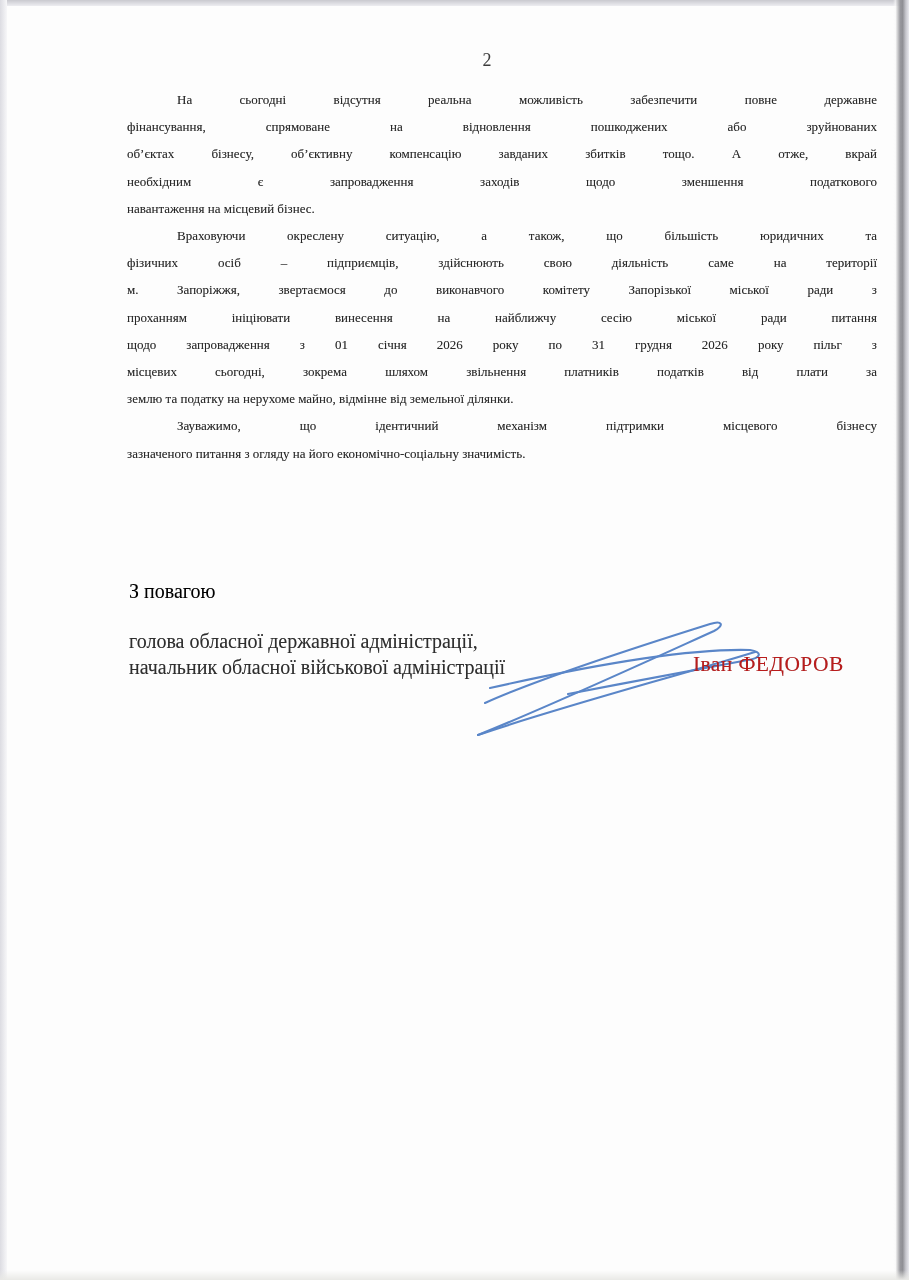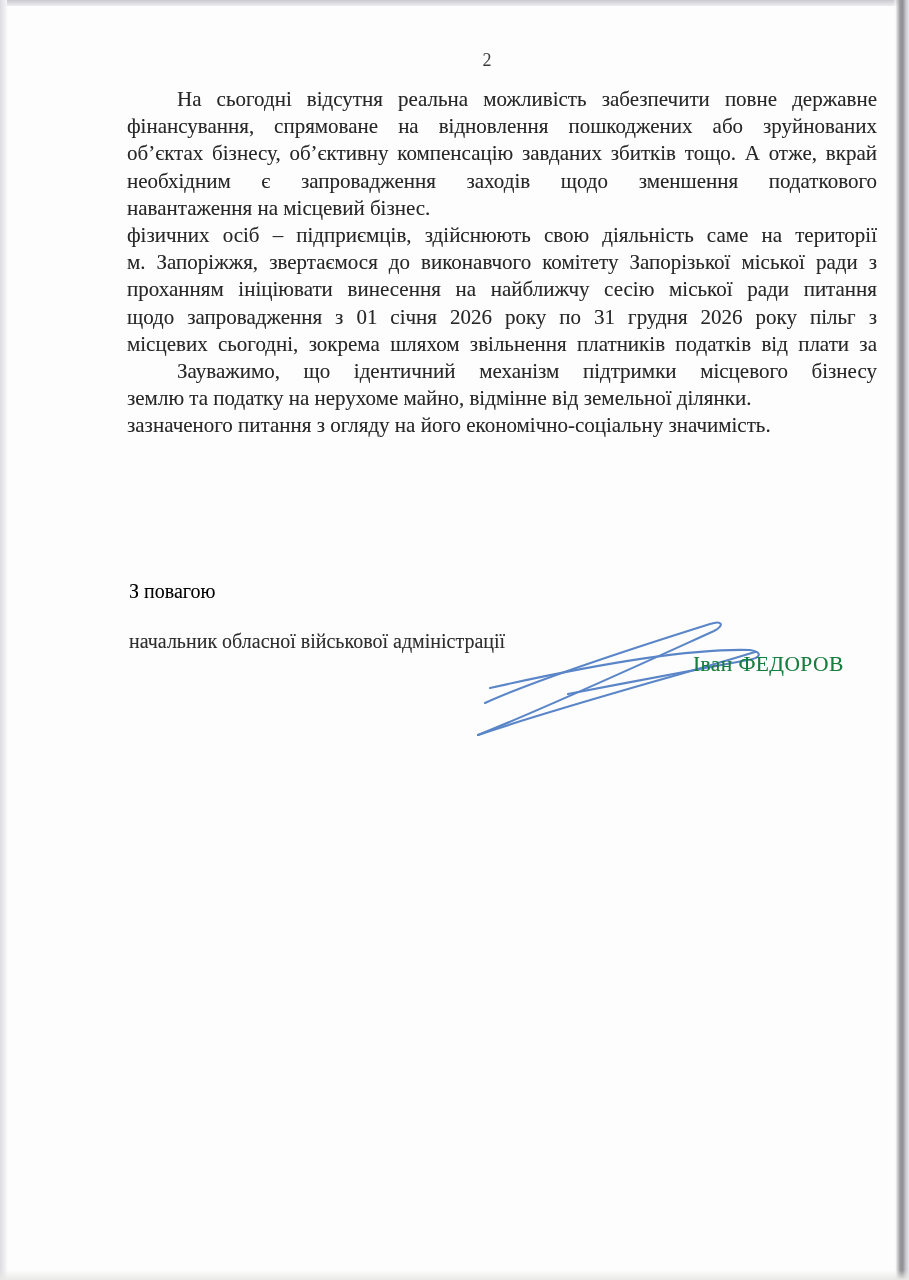--- a/index.html
+++ b/index.html
@@ -18,40 +18,40 @@
                  background:linear-gradient(90deg,rgba(255,255,255,0) 0%,rgba(250,250,250,.6) 15%,#98989d 45%,#8f8f94 60%,#c6c6cc 80%,#e9e9ee 100%); }
   .edge-bottom { position:absolute; left:0; bottom:0; width:100%; height:10px;
                  background:linear-gradient(rgba(255,255,255,0),#e9e9e6); }
 
   .pagenum {
     position:absolute; left:127px; top:50px; width:720px;
     text-align:center; font-size:18px; color:#3c3c3c;
   }
   .body-block {
     position:absolute; left:127px; top:86px; width:750px;
-    font-size:21px; line-height:27.2px; color:#272727;
+    font-size:13px; line-height:27.2px; color:#272727;
     text-shadow:0 0 .6px rgba(40,40,40,.30);
   }
   .line      { text-align:justify; text-align-last:justify; }
   .line.end  { text-align-last:left; }
   .line.ind  { text-indent:50px; }
   .body-block b { font-weight:normal; }
 
   .regards {
     position:absolute; left:129px; top:580px;
     font-size:20px; color:#000000; text-shadow:0 0 .6px rgba(40,40,40,.30);
   }
   .titles {
     position:absolute; left:129px; top:628px; width:420px;
     font-size:20px; line-height:26px; color:#2e2e2e;
     text-shadow:0 0 .6px rgba(40,40,40,.30);
   }
   .signer-name {
     position:absolute; left:693px; top:652px;
-    font-size:21.5px; letter-spacing:.4px; color:#15803d;
+    font-size:21.5px; letter-spacing:.4px; color:#b91c1c;
     text-shadow:0 0 .6px rgba(40,40,40,.30); white-space:nowrap;
   }
   .sig {
     position:absolute; left:470px; top:608px; width:300px; height:142px;
     pointer-events:none;
   }
 </style>
 </head>
 <body>
 
@@ -60,35 +60,37 @@
   <div class="pagenum">2</div>
 
   <div class="body-block">
 
     <div class="line ind">На сьогодні відсутня реальна можливість забезпечити повне державне</div>
     <div class="line">фінансування, спрямоване на відновлення пошкоджених або зруйнованих</div>
     <div class="line">об’єктах бізнесу, об’єктивну компенсацію завданих збитків тощо. А отже, вкрай</div>
     <div class="line">необхідним є запровадження заходів щодо зменшення податкового</div>
     <div class="line end">навантаження на місцевий бізнес.</div>
 
+    <div class="line ind">Враховуючи окреслену ситуацію, а також, що більшість юридичних та</div>
     <div class="line">фізичних осіб – підприємців, здійснюють свою діяльність саме на території</div>
     <div class="line">м. Запоріжжя, звертаємося до виконавчого комітету Запорізької міської ради з</div>
     <div class="line"><span>проханням ініціювати </span><b>винесення на найближчу сесію міської ради питання</b></div>
     <div class="line"><b>щодо запровадження з 01 січня 2026 року по 31 грудня 2026 року пільг з</b></div>
     <div class="line"><b>місцевих сьогодні,</b><span> зокрема шляхом звільнення платників податків від плати за</span></div>
+    <div class="line end">землю та податку на нерухоме майно, відмінне від земельної ділянки.</div>
+
     <div class="line ind">Зауважимо, що ідентичний механізм підтримки місцевого бізнесу</div>
-
-    <div class="line end">землю та податку на нерухоме майно, відмінне від земельної ділянки.</div>
 
     <div class="line end">зазначеного питання з огляду на його економічно-соціальну значимість.</div>
   </div>
 
   <div class="regards">З повагою</div>
 
   <div class="titles">
+    <div>голова обласної державної адміністрації,</div>
     <div>начальник обласної військової адміністрації</div>
   </div>
 
   <svg class="sig" viewBox="0 0 300 142" fill="none" stroke="#4d7cc4" stroke-width="2.1" stroke-linecap="round" stroke-linejoin="round" opacity="0.92">
 
     <path d="M 15,95 C 70,70 170,38 240,16 C 252,12 255,17 244,23 C 180,52 80,98 8,127"></path>
 
     <path d="M 20,80 C 100,62 212,40 280,42 C 293,44 291,50 278,52 C 230,61 160,74 98,86"></path>
 
     <path d="M 8,127 C 90,99 200,70 285,44"></path>

